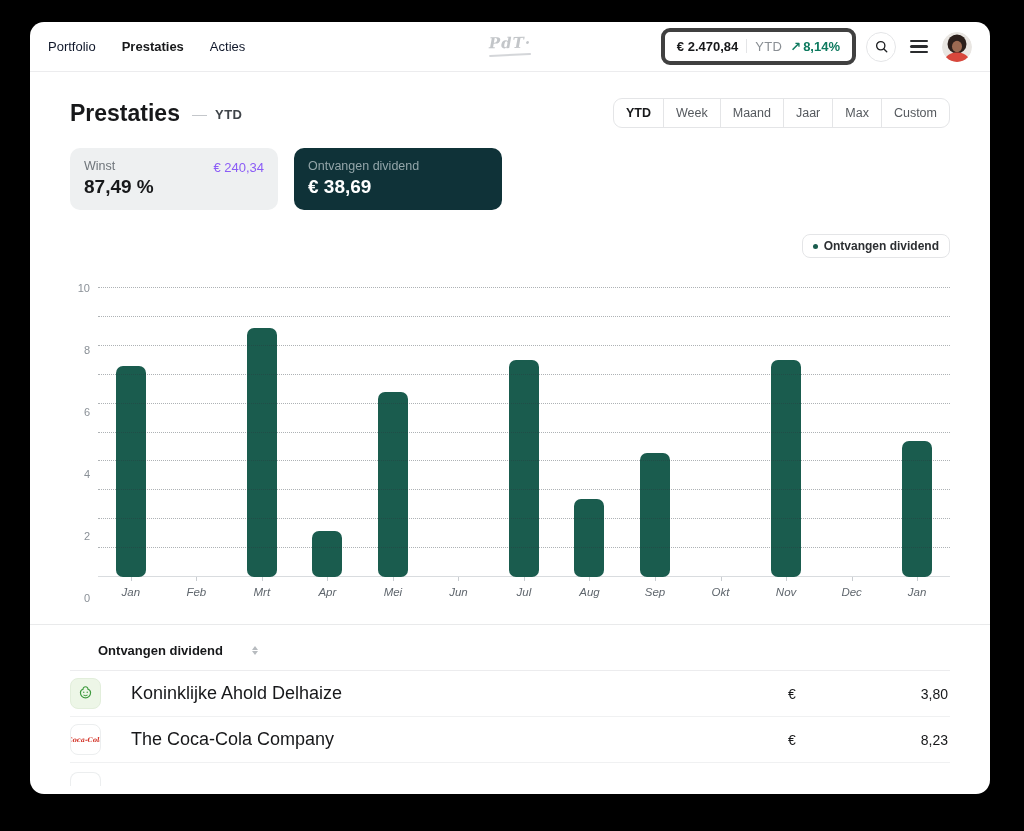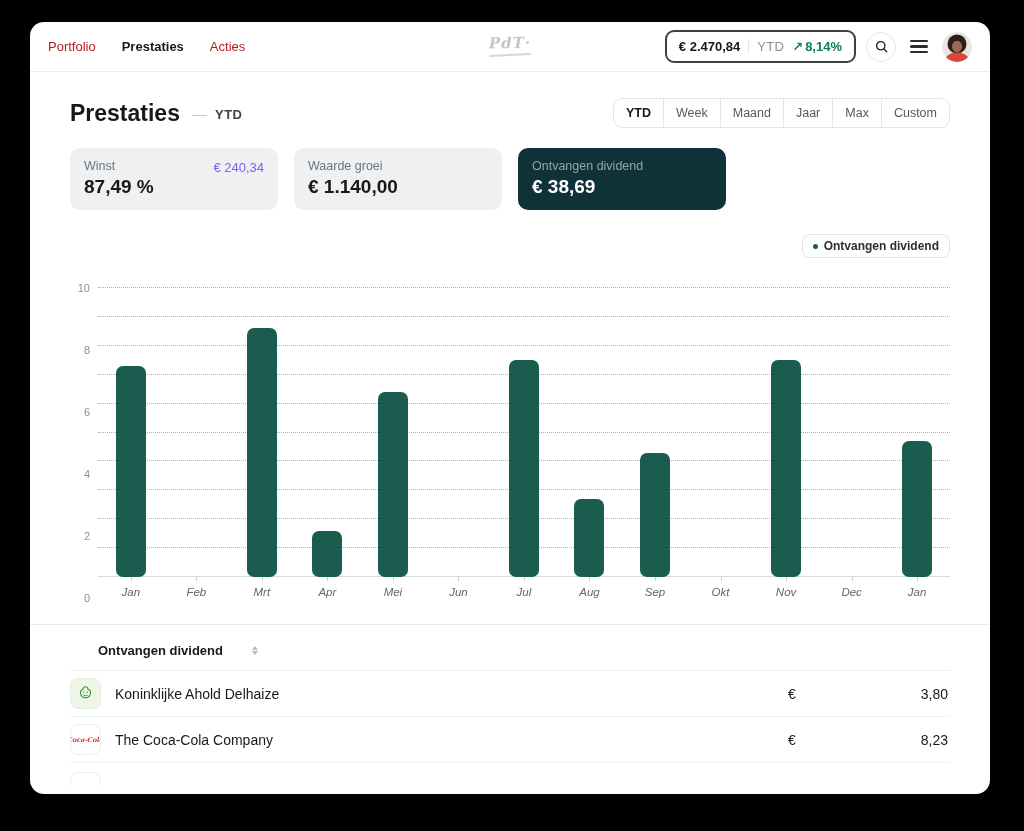--- a/index.html
+++ b/index.html
@@ -15,31 +15,31 @@
     position:absolute; left:30px; top:22px; width:960px; height:772px;
     background:#fff; border-radius:14px; overflow:hidden;
     box-shadow:0 10px 40px rgba(0,0,0,.6);
   }
   
   .topbar {
     height:50px; display:flex; align-items:center; padding:0 18px;
     border-bottom:1px solid #ececee; position:relative;
   }
   .nav { display:flex; gap:26px; }
-  .nav-item { font-size:13px; color:#b91c1c; cursor:pointer; background:none; border:none; font-family:inherit; }
+  .nav-item { font-size:13px; color:#0f172a; cursor:pointer; background:none; border:none; font-family:inherit; }
   .nav-item.active { color:#17181a; font-weight:bold; }
   .logo {
     position:absolute; left:50%; top:50%; transform:translate(-50%,-55%) rotate(-1deg);
     font-family:"DejaVu Serif","Liberation Serif",serif; font-style:italic; font-weight:bold;
     font-size:15px; color:#c3c6c9; letter-spacing:1px; text-align:center; line-height:1;
   }
   .logo-underline { height:2px; background:#d4d6d9; margin-top:3px; transform:rotate(-2deg); border-radius:2px; }
   .top-right { margin-left:auto; display:flex; align-items:center; gap:10px; }
   .summary-pill {
-    display:flex; align-items:flex-start; gap:8px; border:2px solid #404040; border-radius:9px;
+    display:flex; align-items:flex-start; gap:8px; border:4px solid #404040; border-radius:9px;
     padding:7px 12px; font-size:13px; background:#fff; cursor:pointer;
   }
   .summary-pill .val { font-weight:bold; color:#17181a; }
   .pill-sep { width:1px; height:14px; background:#e4e5e7; }
   .summary-pill .period { color:#8a8f94; letter-spacing:.3px; }
   .summary-pill .chg { color:#0e7a5f; font-weight:bold; display:flex; align-items:center; gap:2px; }
   .icon-btn {
     width:30px; height:30px; border-radius:50%; border:1px solid #e4e5e7; background:#fff;
     display:flex; align-items:center; justify-content:center; cursor:pointer;
   }
@@ -104,21 +104,21 @@
   .col-div .th-label { margin-left:28px; }
   .col-div .sort-icon { margin-left:auto; }
   .tbl-row { display:flex; align-items:center; padding:7px 0; border-bottom:1px solid #f0f1f2; cursor:pointer; }
   .row-left { display:flex; align-items:center; gap:14px; flex:1; }
   .sec-icon {
     width:31px; height:31px; border-radius:8px; border:1px solid #eceeef;
     display:flex; align-items:center; justify-content:center; overflow:hidden; background:#fff; flex:none;
   }
   .sec-icon.ahold { background:#edf6e7; border-color:#e2eedb; }
   .coke-script { font-family:"DejaVu Serif","Liberation Serif",serif; font-style:italic; font-weight:bold; font-size:6.5px; color:#d43a2f; white-space:nowrap; }
-  .row-name { font-size:14px; color:#17181a; }
+  .row-name { font-size:18px; color:#17181a;margin-left:16px; }
   .row-amount { width:190px; display:flex; align-items:center; font-size:14px; color:#17181a; }
   .row-amount .cur { margin-left:28px; }
   .row-amount .num { margin-left:auto; padding-right:2px; }
   .row-stub { padding:9px 0 0; }
   .stub-icon { width:31px; height:14px; border-radius:8px 8px 0 0; border:1px solid #eceeef; border-bottom:none; background:#fff; }
 </style>
 </head>
 <body>
 
 <div class="window">
@@ -185,24 +185,20 @@
         <button class="range-tab">Max</button>
         <button class="range-tab">Custom</button>
       </div>
     </div>
 
     <div class="stat-row">
       <div class="stat-card">
         <div class="lbl">Winst</div>
         <div class="big">87,49 %</div>
         <div class="sec">€ 240,34</div>
-      </div>
-      <div class="stat-card">
-        <div class="lbl">Waarde groei</div>
-        <div class="big">€ 1.140,00</div>
       </div>
       <div class="stat-card dark">
         <div class="lbl">Ontvangen dividend</div>
         <div class="big">€ 38,69</div>
       </div>
     </div>
 
     <div class="legend-row">
       <div class="legend-pill">
         <span class="legend-dot" style="background: rgb(26, 92, 78);"></span>

